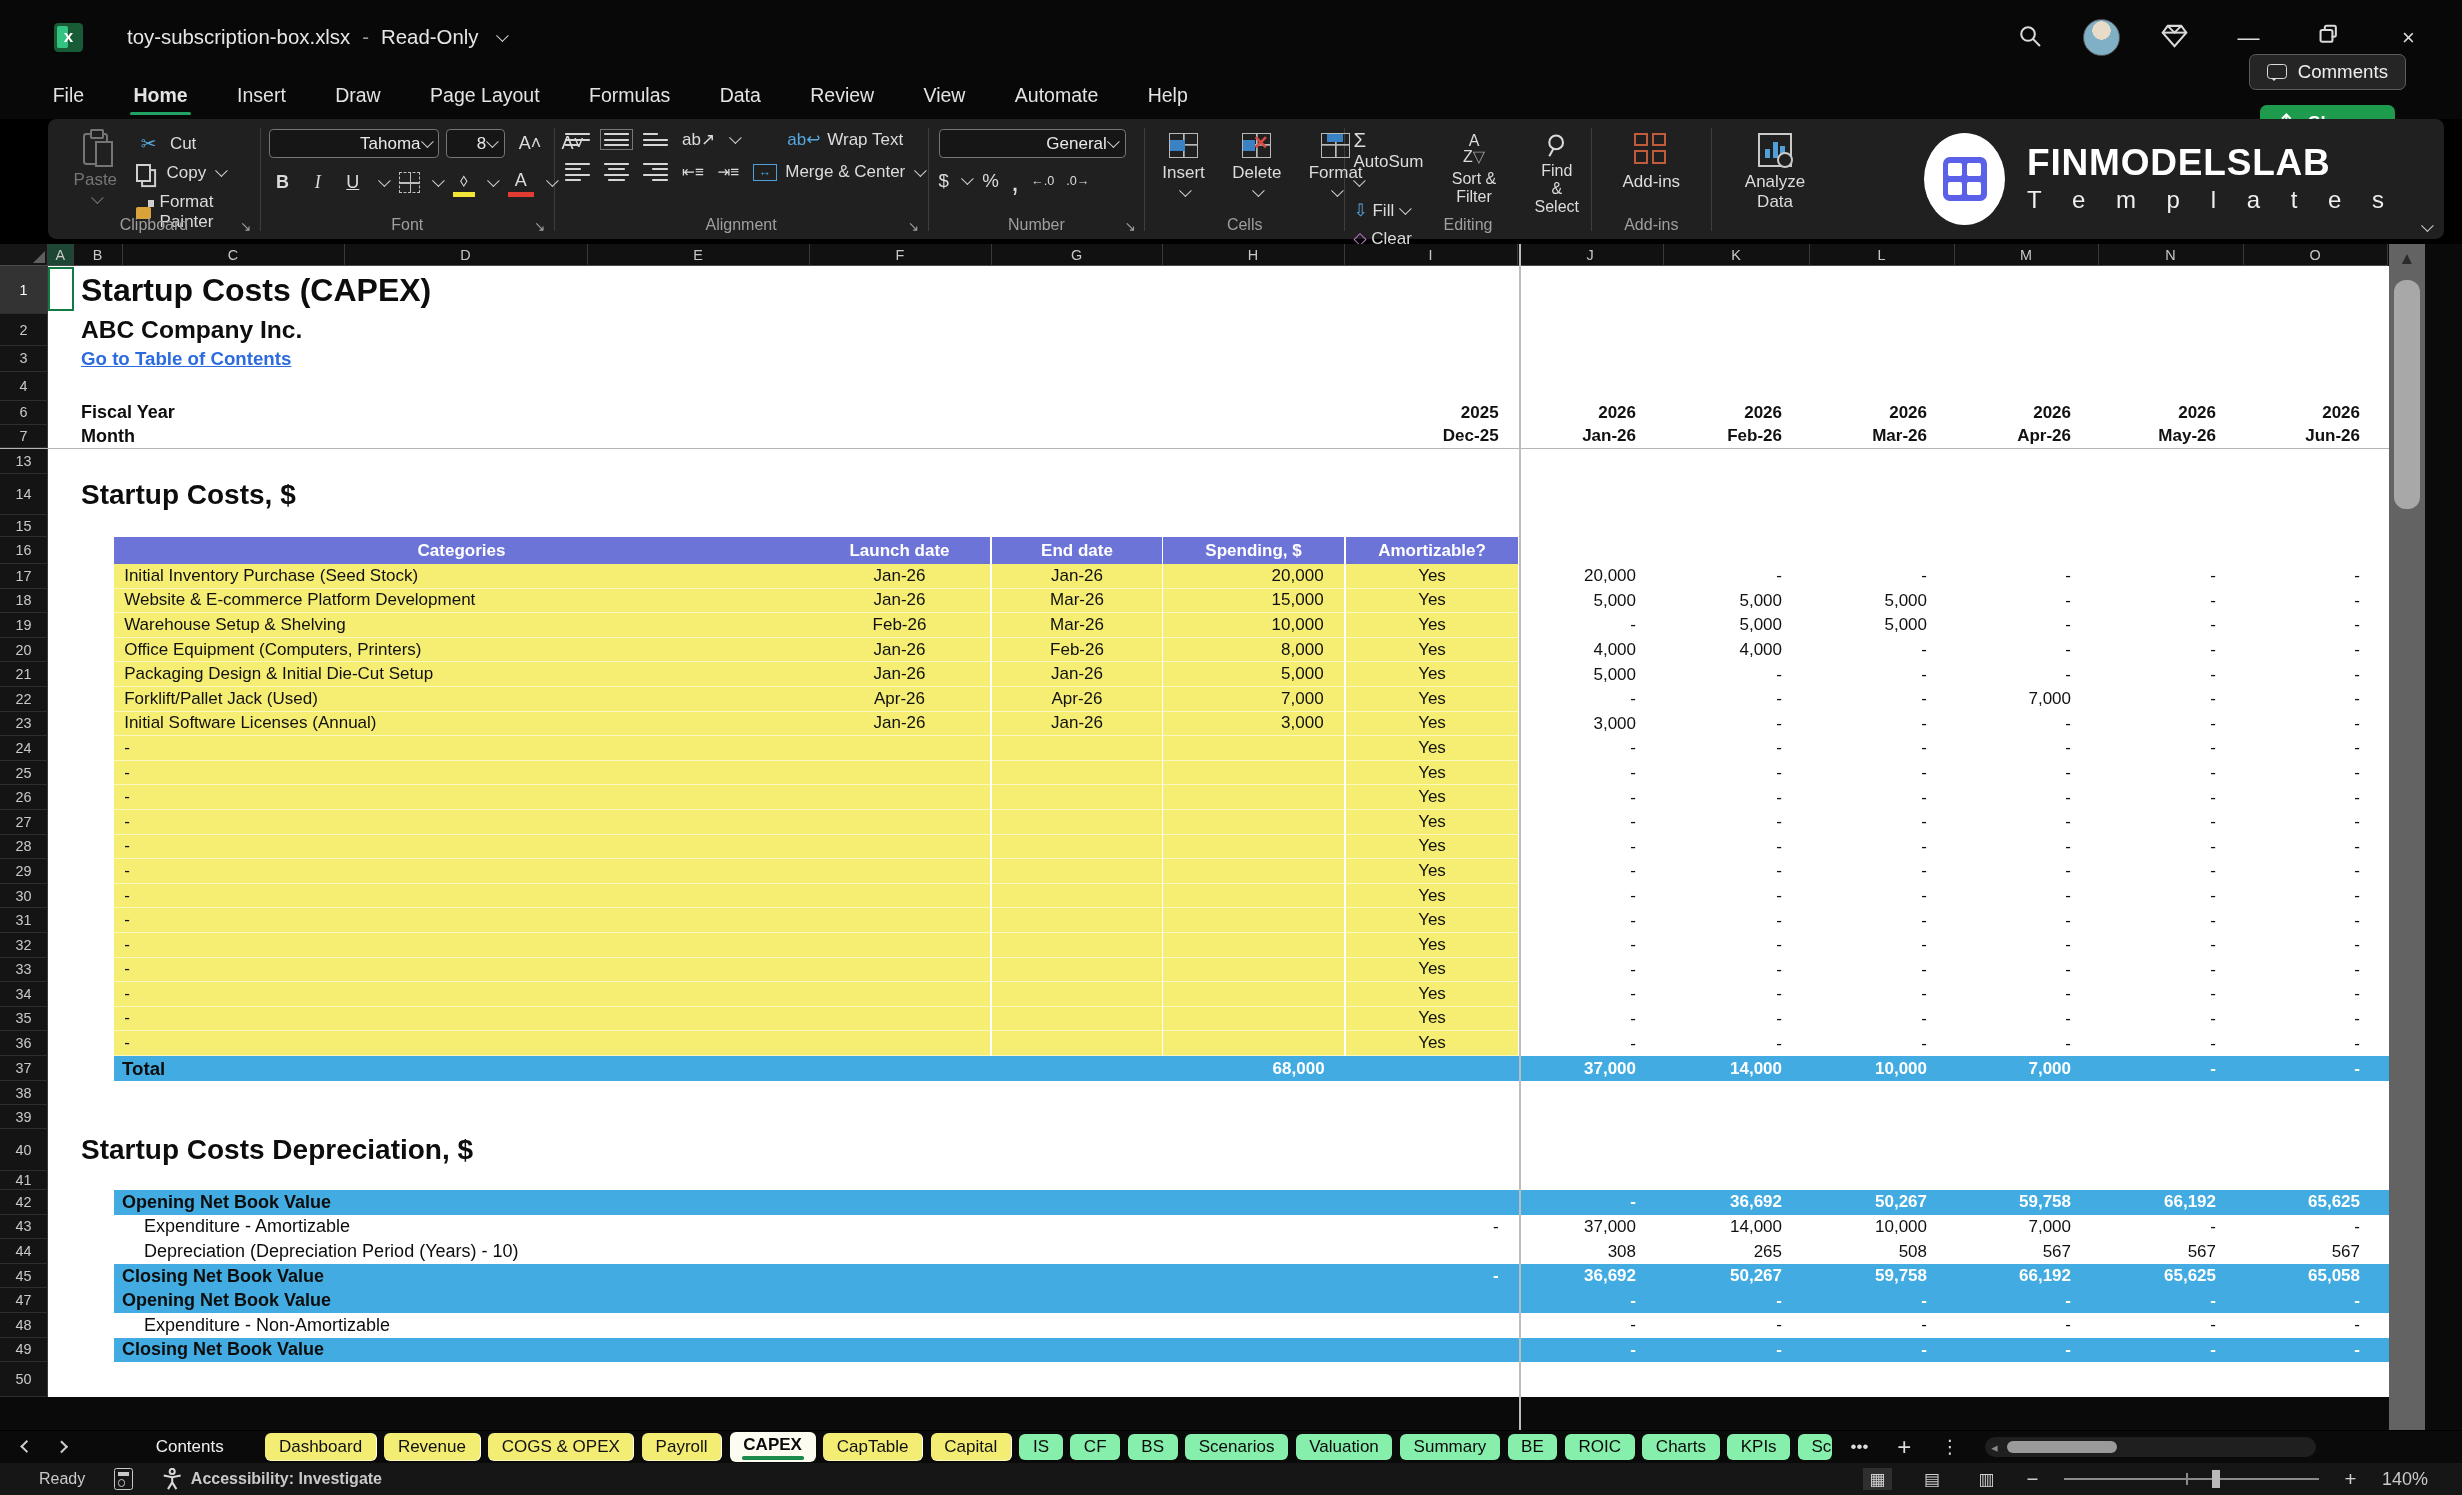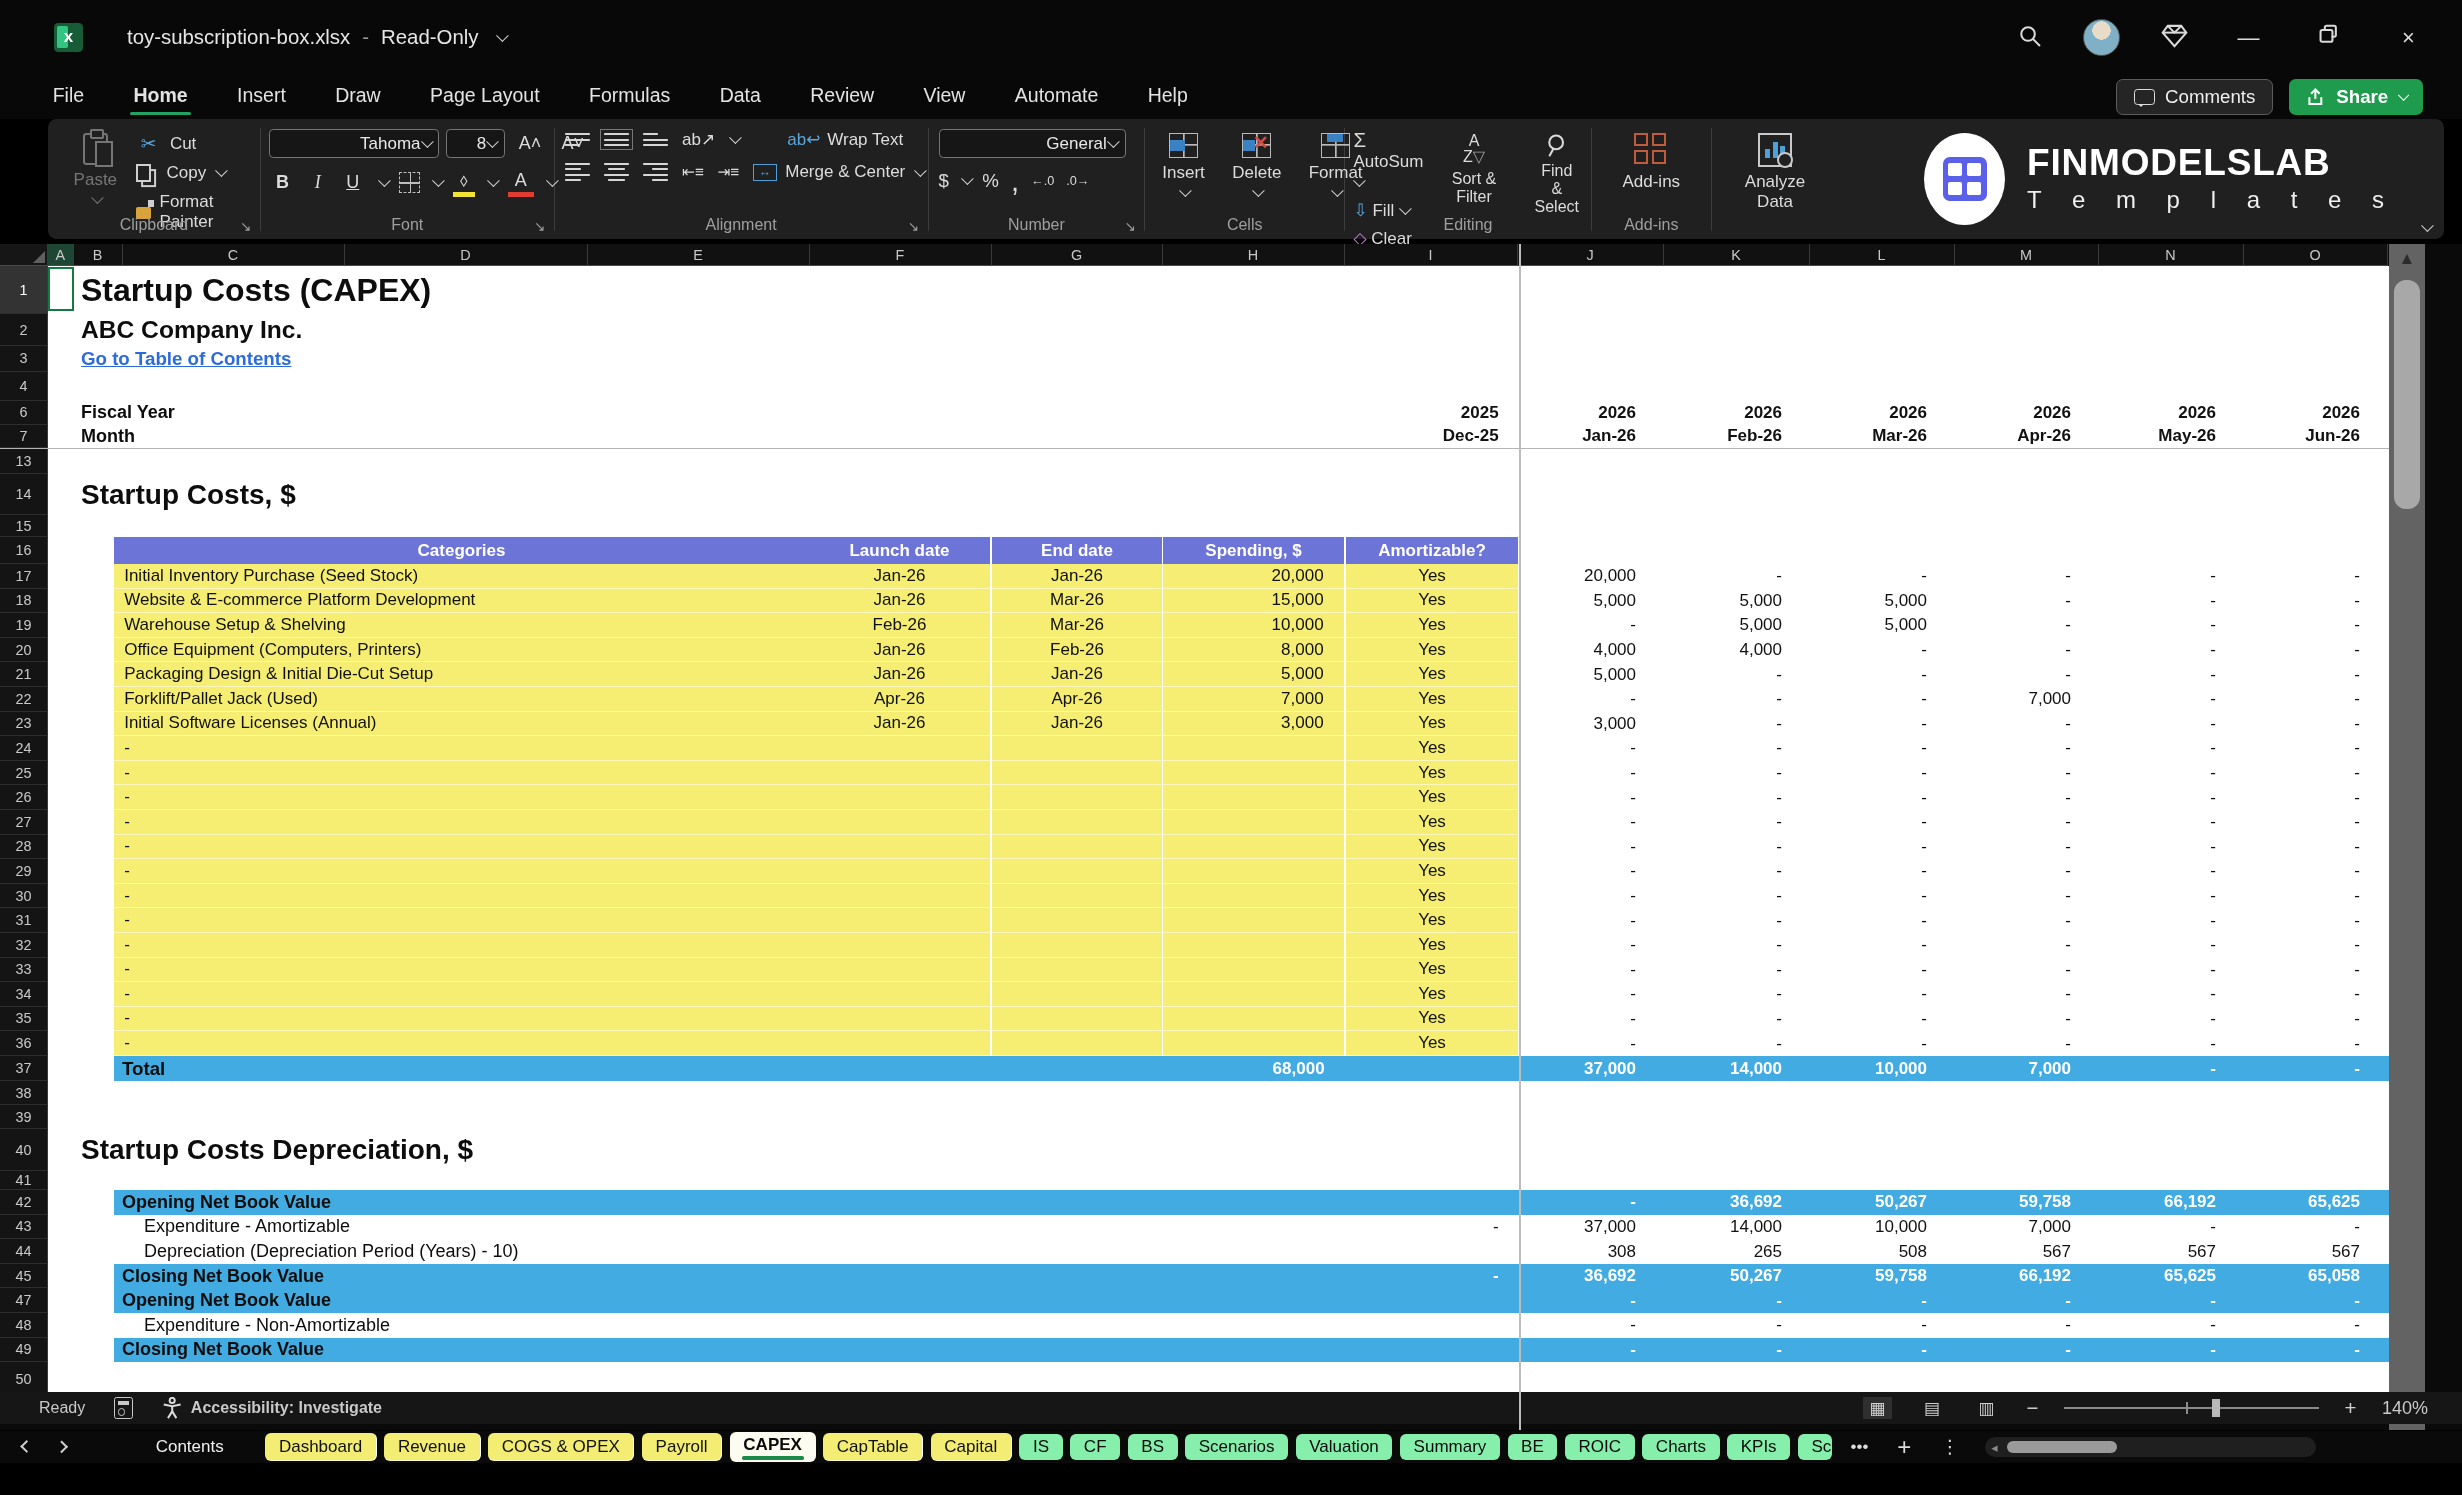--- a/index.html
+++ b/index.html
@@ -18,21 +18,21 @@
   .avatar { width:37px; height:37px; border-radius:50%; background:radial-gradient(circle at 50% 30%, #e8dcc8 0 30%, #7fb0c6 31% 100%); border:0.8px solid #555; }
   .chev, .chev-dn { display:inline-block; width:9.3px; height:9.3px; border-right:1.7px solid #cfcfcf; border-bottom:1.7px solid #cfcfcf; transform:rotate(45deg) translateY(-2.5px); }
   svg.lineicon { stroke:#dadada; fill:none; stroke-width:2.4; }
 
   
   .menubar { position:absolute; left:0; top:75px; width:2462px; height:44px; background:#080808; display:flex; align-items:center; }
   .menu-tabs { display:flex; margin-left:34px; gap:12px; }
   .menu-tab { color:#e3e3e3; font-size:19.5px; padding:5.1px 18.7px 8.5px; position:relative; }
   .menu-tab.active { font-weight:bold; }
   .menu-tab.active::after { content:""; position:absolute; left:15.3px; right:15.3px; bottom:0; height:3.4px; border-radius:2.5px; background:#21A366; }
-  .menu-right { margin-left:auto; display:flex; align-items:center; gap:15.3px; margin-right:39px; }
+  .menu-right { margin-left:auto; display:flex; align-items:center; gap:15.3px; margin-right:56px;flex-direction:column; }
   .btn-comments { display:flex; align-items:center; gap:10.2px; color:#eee; font-size:18.7px; background:#252525; border:0.8px solid #5c5c5c; border-radius:6.8px; padding:6px 17px; }
   .btn-share { display:flex; align-items:center; gap:10.2px; color:#fff; font-size:18.7px; background:#1F9B4D; border-radius:6.8px; padding:6.8px 17px; font-weight:600; }
   .btn-share .chev { border-color:#fff; width:7.6px; height:7.6px; }
   .bubble { width:20.4px; height:15.3px; border:1.7px solid #ddd; border-radius:3.4px; position:relative; }
   .bubble::after { content:""; position:absolute; left:2.5px; bottom:-6px; border:3.4px solid transparent; border-top-color:#ddd; }
 
   
   .ribbon { position:absolute; left:48px; top:119px; width:2396px; height:120px; background:#202020; border-radius:8.5px; display:flex; color:#dcdcdc; }
   .rgroup { position:relative; height:100%; display:flex; flex-direction:column; }
   .rgroup .glabel { position:absolute; bottom:5.1px; left:0; right:0; text-align:center; font-size:16px; color:#9f9f9f; }
@@ -128,21 +128,21 @@
   .pill.blue { background:#86efac; color:#0a0a0a; }
   .pill.active { background:#FCFCF0; color:#0a0a0a; font-weight:600; position:relative; padding-bottom:6.8px; }
   .pill.active::after { content:""; position:absolute; left:12px; right:12px; bottom:2.5px; height:3.4px; background:#1C8A4A; border-radius:1.7px; }
   .pill.clipped { max-width:34px; overflow:hidden; }
   .tab-extra { display:flex; align-items:center; gap:29px; color:#dcdcdc; margin-left:18.7px; font-size:20.4px; }
   .hscroll { margin-left:25.5px; width:331px; height:20.4px; background:#1f1f1f; border-radius:10.2px; position:relative; }
   .hthumb { position:absolute; left:22px; top:4.2px; width:110px; height:12px; background:#9a9a9a; border-radius:6.8px; }
   .harrow { position:absolute; left:6.8px; top:3.4px; color:#8a8a8a; font-size:12.7px; }
 
   
-  .statusbar { position:absolute; left:0; top:1392px; width:2462px; height:32px; background:#161616; display:flex; align-items:center; color:#c9c9c9; font-size:16px; }
+  .statusbar { position:absolute; left:0; top:1463px; width:2462px; height:32px; background:#161616; display:flex; align-items:center; color:#c9c9c9; font-size:16px; }
   .sb-left { display:flex; align-items:center; gap:29px; margin-left:39px; }
   .calc-ic { width:18.7px; height:22px; border:1.7px solid #c9c9c9; border-radius:2.5px; position:relative; }
   .calc-ic::before { content:""; position:absolute; left:2.5px; top:2.5px; right:2.5px; height:4.2px; background:#c9c9c9; }
   .calc-ic::after { content:""; position:absolute; left:2.5px; bottom:2.5px; width:5.1px; height:5.1px; border:1.4px solid #c9c9c9; border-radius:50%; }
   .sb-right { margin-left:auto; display:flex; align-items:center; gap:25.5px; margin-right:34px; }
   .view-ic { width:29px; height:22px; display:flex; align-items:center; justify-content:center; color:#d0d0d0; font-size:17px; }
   .view-ic.on { background:#2f2f2f; }
   .zoom-track { width:255px; height:2.5px; background:#8a8a8a; position:relative; }
   .zoom-thumb { position:absolute; left:58%; top:-7.6px; width:8.5px; height:18px; background:#b9b9b9; }
   .zoom-mid { position:absolute; left:48%; top:-5.1px; width:1.7px; height:12.7px; background:#8a8a8a; }

